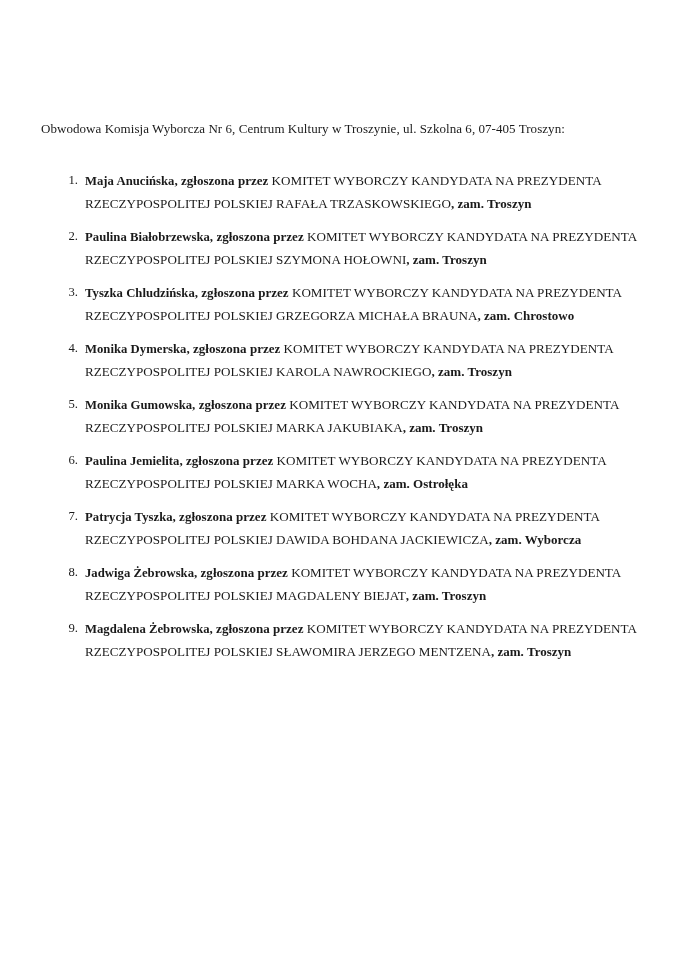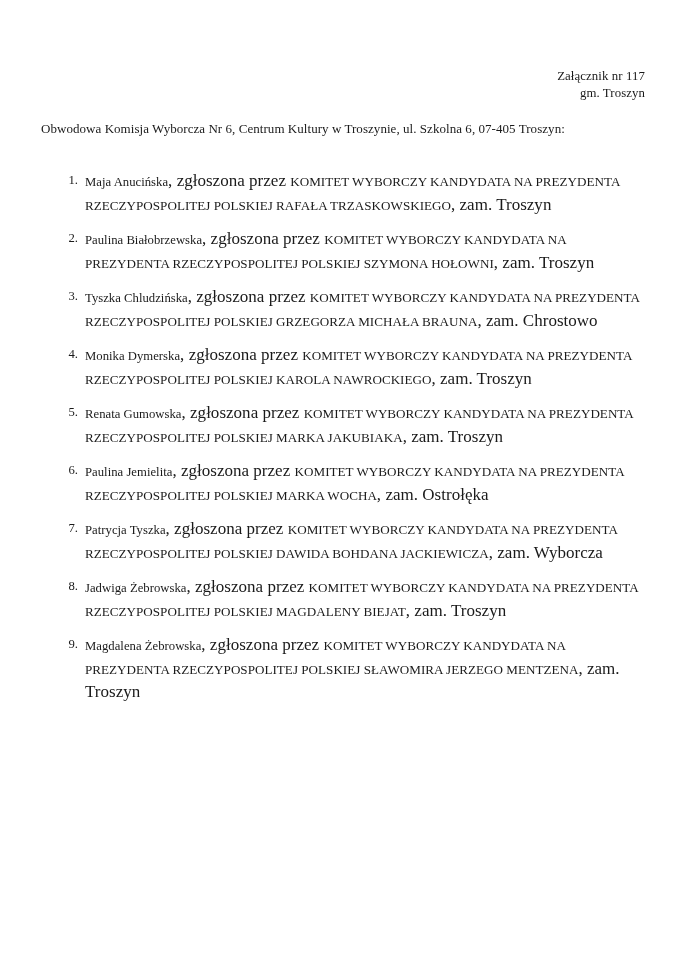--- a/index.html
+++ b/index.html
@@ -69,49 +69,45 @@
   }
   .candidate-item .num {
     position: absolute;
     left: 0;
     top: 0;
     width: 22px;
     text-align: right;
     font-size: 12.7px;
   }
   .candidate-item .cand-name {
-    font-weight: normal;
+    font-weight: bold;
   }
   .candidate-item .cand-sep,
   .candidate-item .cand-res {
-    font-weight: normal;
-    font-size: 17px;
+    font-weight: bold;
+    font-size: 13px;
   }
   .candidate-item .cand-committee {
     font-weight: normal;
     font-size: 13.1px;
   }
 </style>
 </head>
 <body>
 
 <div class="page">
 
-  <div class="doc-header">
-    <span class="hline">Załącznik nr 117</span>
-    <span class="hline">gm. Troszyn</span>
-  </div>
 
   <div class="commission-line">Obwodowa Komisja Wyborcza Nr 6, Centrum Kultury w Troszynie, ul. Szkolna 6, 07-405 Troszyn:</div>
 
   <ol class="candidate-list" style="list-style:none;margin:0;padding:0;">
       <li class="candidate-item"><span class="num">1.</span><span class="cand-name">Maja Anucińska</span><span class="cand-sep">, zgłoszona przez </span><span class="cand-committee">KOMITET WYBORCZY KANDYDATA NA PREZYDENTA RZECZYPOSPOLITEJ POLSKIEJ RAFAŁA TRZASKOWSKIEGO</span><span class="cand-res">, zam. Troszyn</span></li>
       <li class="candidate-item"><span class="num">2.</span><span class="cand-name">Paulina Białobrzewska</span><span class="cand-sep">, zgłoszona przez </span><span class="cand-committee">KOMITET WYBORCZY KANDYDATA NA PREZYDENTA RZECZYPOSPOLITEJ POLSKIEJ SZYMONA HOŁOWNI</span><span class="cand-res">, zam. Troszyn</span></li>
       <li class="candidate-item"><span class="num">3.</span><span class="cand-name">Tyszka Chludzińska</span><span class="cand-sep">, zgłoszona przez </span><span class="cand-committee">KOMITET WYBORCZY KANDYDATA NA PREZYDENTA RZECZYPOSPOLITEJ POLSKIEJ GRZEGORZA MICHAŁA BRAUNA</span><span class="cand-res">, zam. Chrostowo</span></li>
       <li class="candidate-item"><span class="num">4.</span><span class="cand-name">Monika Dymerska</span><span class="cand-sep">, zgłoszona przez </span><span class="cand-committee">KOMITET WYBORCZY KANDYDATA NA PREZYDENTA RZECZYPOSPOLITEJ POLSKIEJ KAROLA NAWROCKIEGO</span><span class="cand-res">, zam. Troszyn</span></li>
-      <li class="candidate-item"><span class="num">5.</span><span class="cand-name">Renata Gumowska</span><span class="cand-sep">, zgłoszona przez </span><span class="cand-committee">KOMITET WYBORCZY KANDYDATA NA PREZYDENTA RZECZYPOSPOLITEJ POLSKIEJ MARKA JAKUBIAKA</span><span class="cand-res">, zam. Troszyn</span></li>
+      <li class="candidate-item"><span class="num">5.</span><span class="cand-name">Monika Gumowska</span><span class="cand-sep">, zgłoszona przez </span><span class="cand-committee">KOMITET WYBORCZY KANDYDATA NA PREZYDENTA RZECZYPOSPOLITEJ POLSKIEJ MARKA JAKUBIAKA</span><span class="cand-res">, zam. Troszyn</span></li>
       <li class="candidate-item"><span class="num">6.</span><span class="cand-name">Paulina Jemielita</span><span class="cand-sep">, zgłoszona przez </span><span class="cand-committee">KOMITET WYBORCZY KANDYDATA NA PREZYDENTA RZECZYPOSPOLITEJ POLSKIEJ MARKA WOCHA</span><span class="cand-res">, zam. Ostrołęka</span></li>
       <li class="candidate-item"><span class="num">7.</span><span class="cand-name">Patrycja Tyszka</span><span class="cand-sep">, zgłoszona przez </span><span class="cand-committee">KOMITET WYBORCZY KANDYDATA NA PREZYDENTA RZECZYPOSPOLITEJ POLSKIEJ DAWIDA BOHDANA JACKIEWICZA</span><span class="cand-res">, zam. Wyborcza</span></li>
       <li class="candidate-item"><span class="num">8.</span><span class="cand-name">Jadwiga Żebrowska</span><span class="cand-sep">, zgłoszona przez </span><span class="cand-committee">KOMITET WYBORCZY KANDYDATA NA PREZYDENTA RZECZYPOSPOLITEJ POLSKIEJ MAGDALENY BIEJAT</span><span class="cand-res">, zam. Troszyn</span></li>
       <li class="candidate-item"><span class="num">9.</span><span class="cand-name">Magdalena Żebrowska</span><span class="cand-sep">, zgłoszona przez </span><span class="cand-committee">KOMITET WYBORCZY KANDYDATA NA PREZYDENTA RZECZYPOSPOLITEJ POLSKIEJ SŁAWOMIRA JERZEGO MENTZENA</span><span class="cand-res">, zam. Troszyn</span></li>
     </ol>
 
 </div>
 
 </body></html>

